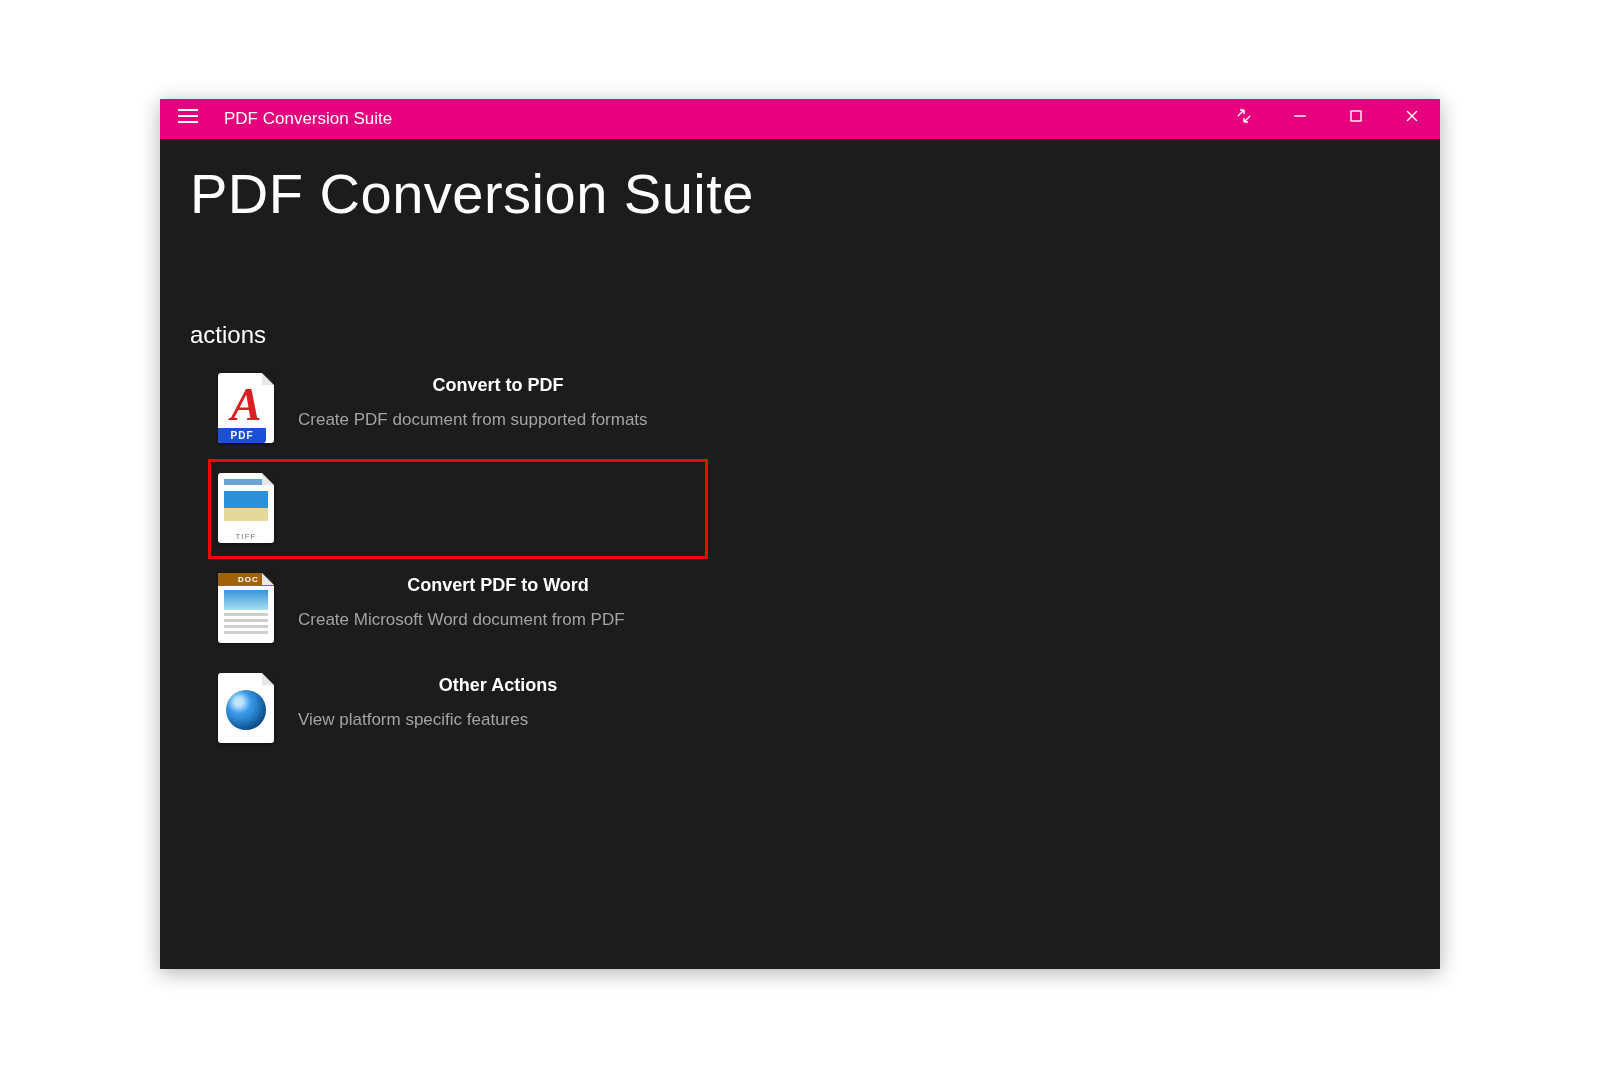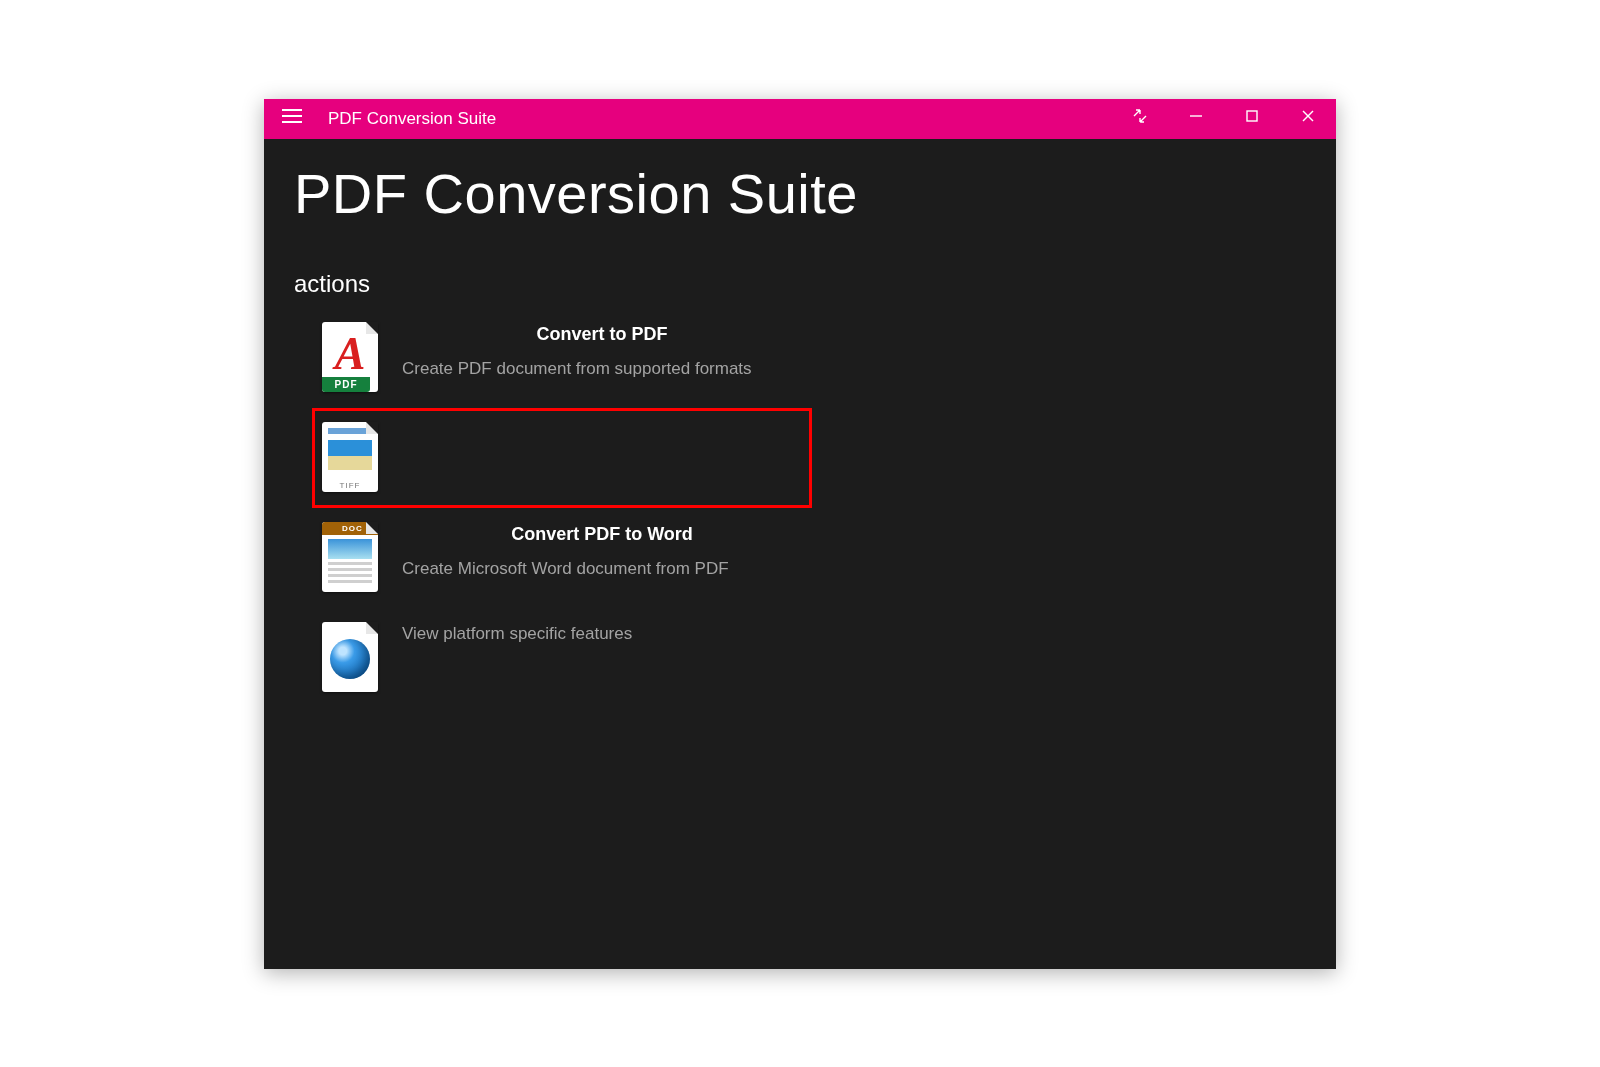--- a/index.html
+++ b/index.html
@@ -6,21 +6,21 @@
   body {
     background: #ffffff;
     font-family: "Segoe UI", Arial, sans-serif;
     width: 1600px;
     height: 1067px;
     display: flex;
     align-items: center;
     justify-content: center;
   }
   .app-window {
-    width: 1072px;
+    width: 1280px;
     height: 870px;
     background: #1c1c1c;
     box-shadow: 0 4px 20px rgba(0,0,0,0.3);
     position: relative;
     overflow: hidden;
   }
   .titlebar {
     height: 40px;
     background: #e6007e;
     display: flex;
@@ -55,21 +55,21 @@
   }
   .page-title {
     font-size: 56px;
     font-weight: 300;
     padding: 2px 0 0 30px;
     letter-spacing: 0.5px;
   }
   .section-label {
     font-size: 24px;
     font-weight: 400;
-    margin-top: 44px;
+    margin-top: 95px;
     padding-left: 30px;
     color: #ffffff;
   }
   .actions {
     margin-top: 10px;
     padding-left: 58px;
   }
   .action-item {
     display: flex;
     align-items: flex-start;
@@ -107,21 +107,21 @@
   .doc-page {
     width: 56px; height: 70px; background: #ffffff; border-radius: 3px;
     position: relative; box-shadow: 0 1px 3px rgba(0,0,0,0.5);
   }
   .doc-page::after {
     content: ""; position: absolute; top: 0; right: 0;
     border-top: 12px solid #1c1c1c; border-left: 12px solid #e7e7e7;
   }
   .pdf-icon .doc-page { display:flex; align-items:center; justify-content:center; }
   .pdf-icon .adobe { color:#d91f1f; font-size:46px; font-weight:700; font-style:italic; line-height:1; font-family:Georgia,serif; margin-top:-6px;}
-  .pdf-icon .band { position:absolute; left:0; right:8px; bottom:0; height:15px; background:#15803d; color:#fff; font-size:10px; font-weight:700; display:flex; align-items:center; justify-content:center; letter-spacing:1px; border-radius:0 0 3px 3px;}
+  .pdf-icon .band { position:absolute; left:0; right:8px; bottom:0; height:15px; background:#1d4ed8; color:#fff; font-size:10px; font-weight:700; display:flex; align-items:center; justify-content:center; letter-spacing:1px; border-radius:0 0 3px 3px;}
   .tiff-icon .doc-page { }
   .tiff-icon .bar { position:absolute; top:6px; left:6px; right:10px; height:6px; background:#6aa3d8;}
   .tiff-icon .img { position:absolute; top:18px; left:6px; right:6px; height:30px; background:linear-gradient(#2b90d9 0 55%, #e6d89a 55% 100%);}
   .tiff-icon .label { position:absolute; bottom:2px; left:0; right:0; text-align:center; font-size:8px; color:#777; letter-spacing:1px;}
   .doc-icon .bar { position:absolute; top:0; left:0; right:0; height:13px; background:#a16207; color:#fff; font-size:8px; font-weight:700; display:flex; align-items:center; padding-left:20px; letter-spacing:1px; border-radius:3px 3px 0 0;}
   .doc-icon .img { position:absolute; top:17px; left:6px; right:6px; height:20px; background:linear-gradient(#3a93d9,#a8dff0);}
   .doc-icon .lines { position:absolute; top:40px; left:6px; right:6px; }
   .doc-icon .lines div { height:3px; background:#cfcfcf; margin-bottom:3px; }
   .globe-icon .doc-page { display:flex; align-items:center; justify-content:center; }
   .globe-icon .globe {
@@ -229,19 +229,20 @@
         </div>
       </div>
 
       <div class="action-item">
         <div class="action-icon globe-icon">
           <div class="doc-page">
             <div class="globe"></div>
           </div>
         </div>
         <div class="action-text">
+          <div class="action-title">Other Actions</div>
           <div class="action-desc">View platform specific features</div>
         </div>
       </div>
 
     </div>
   </div>
 </div>
 
 </body></html>

